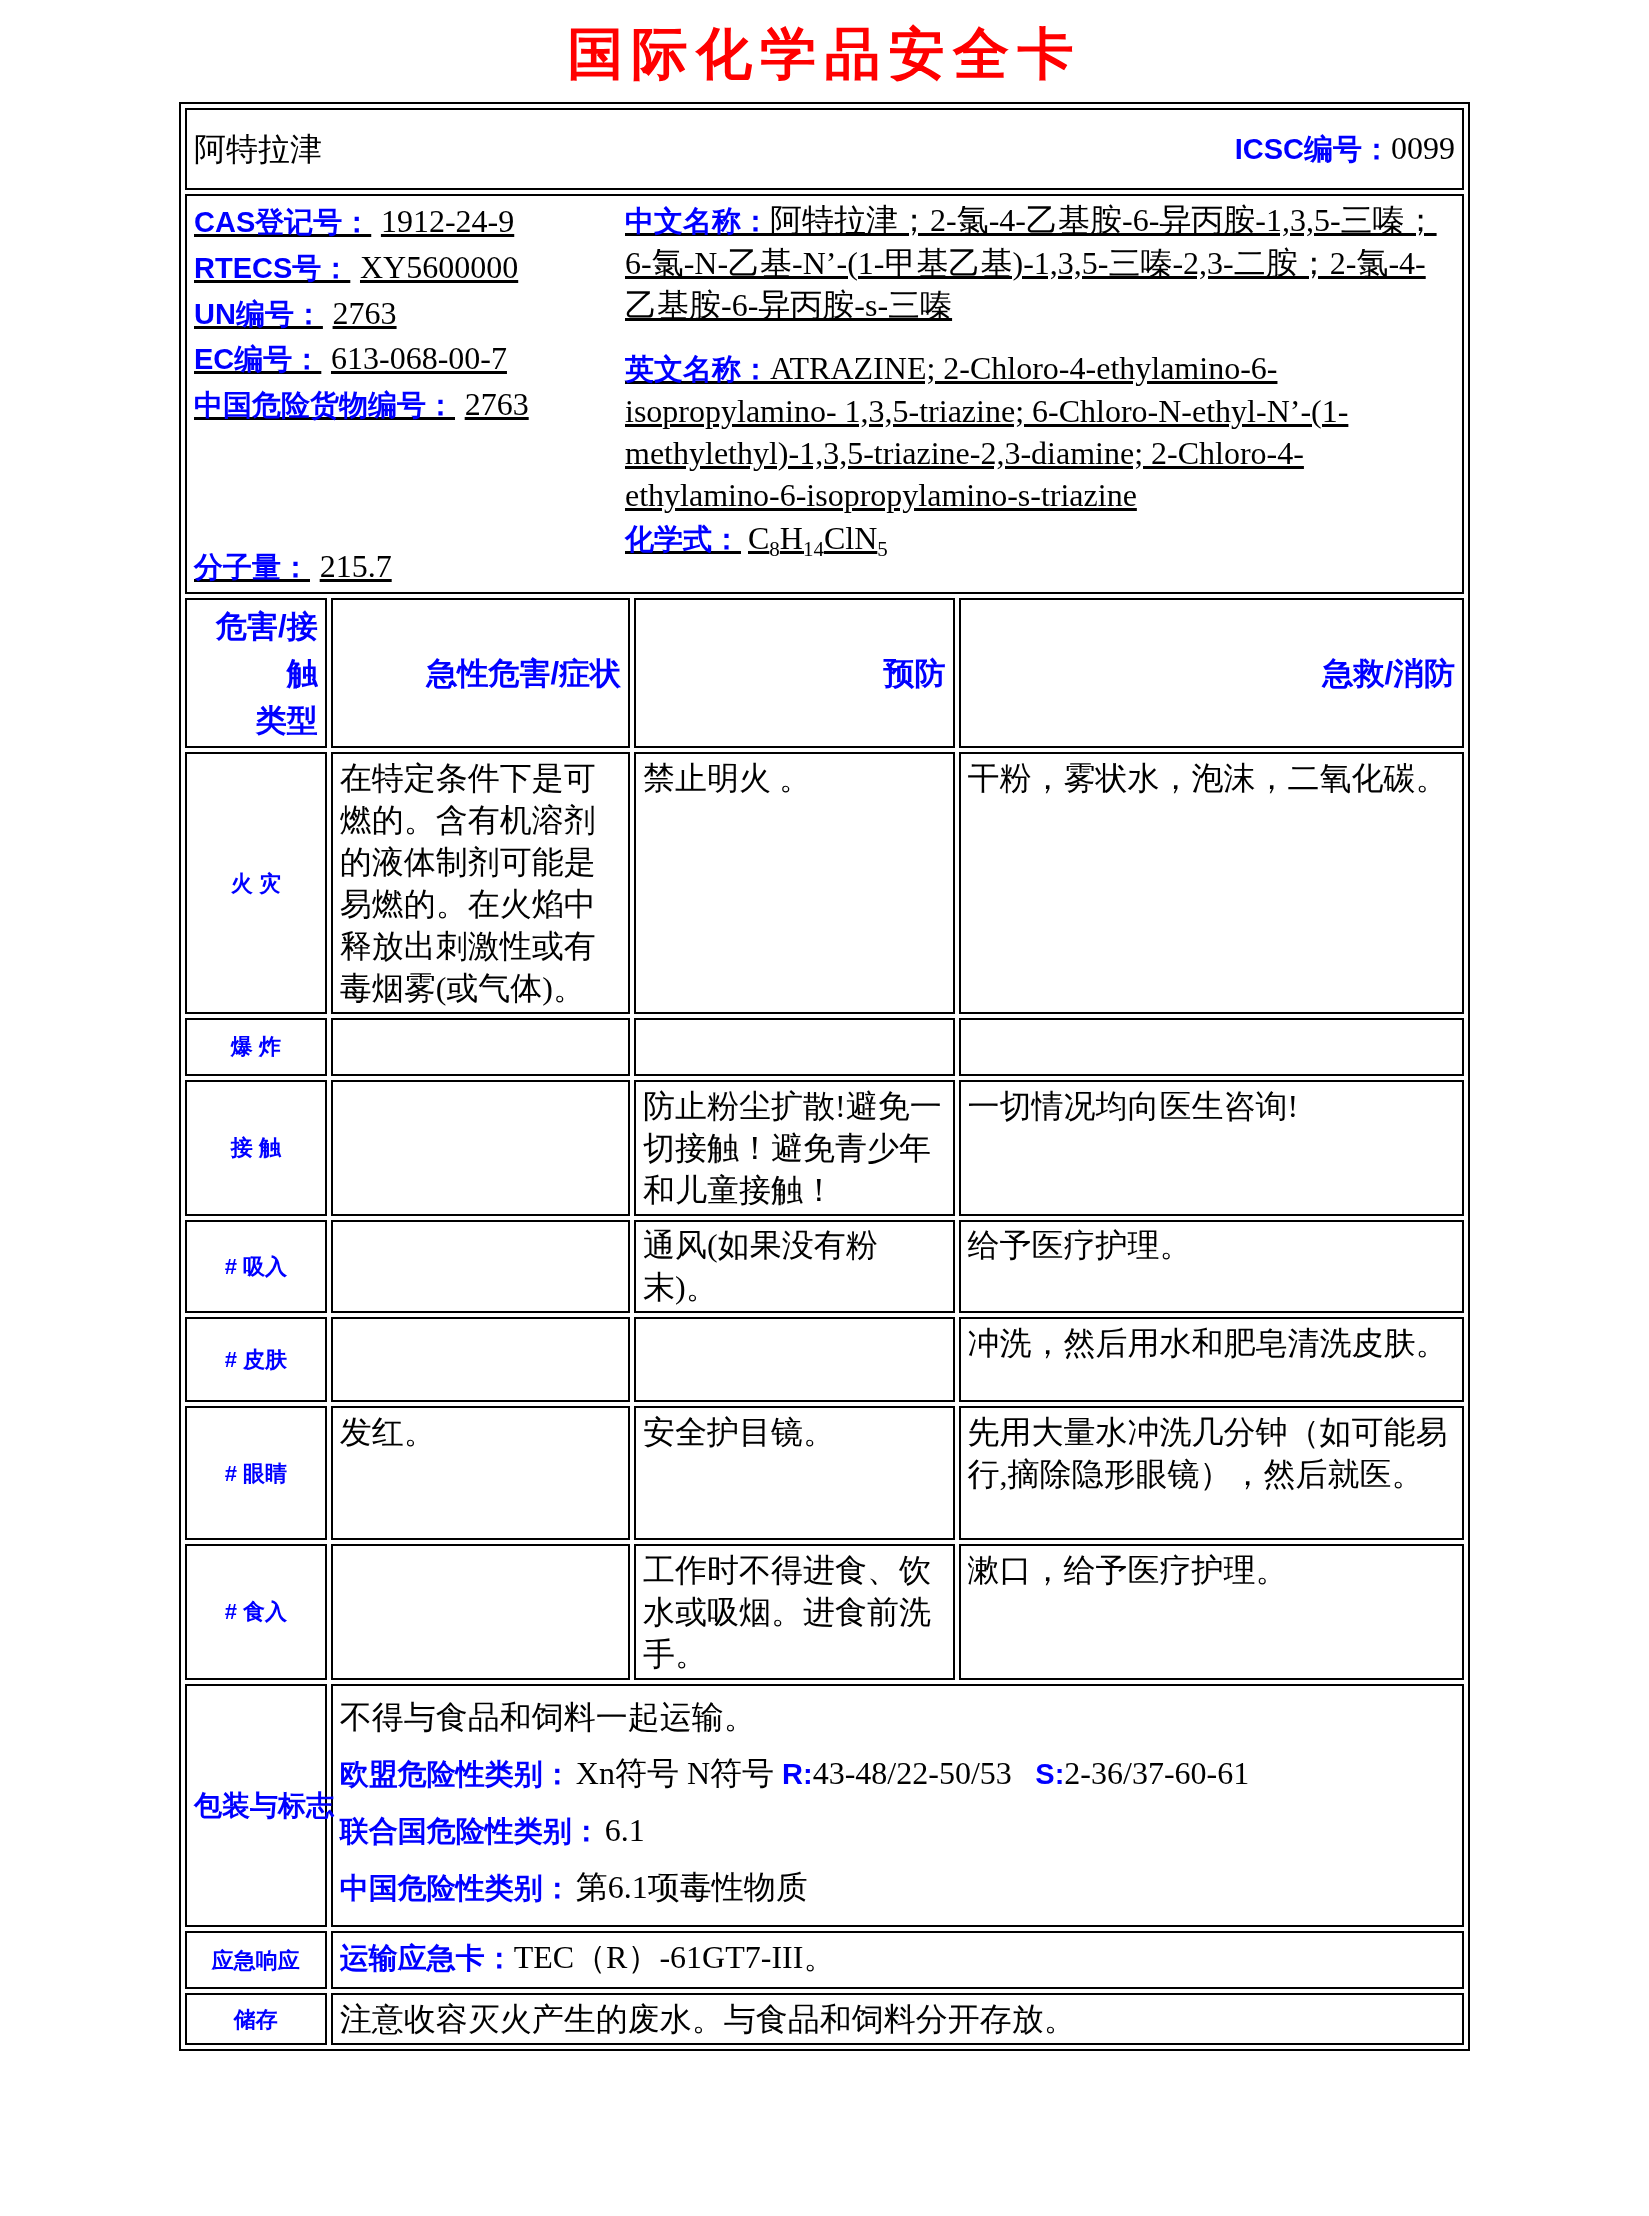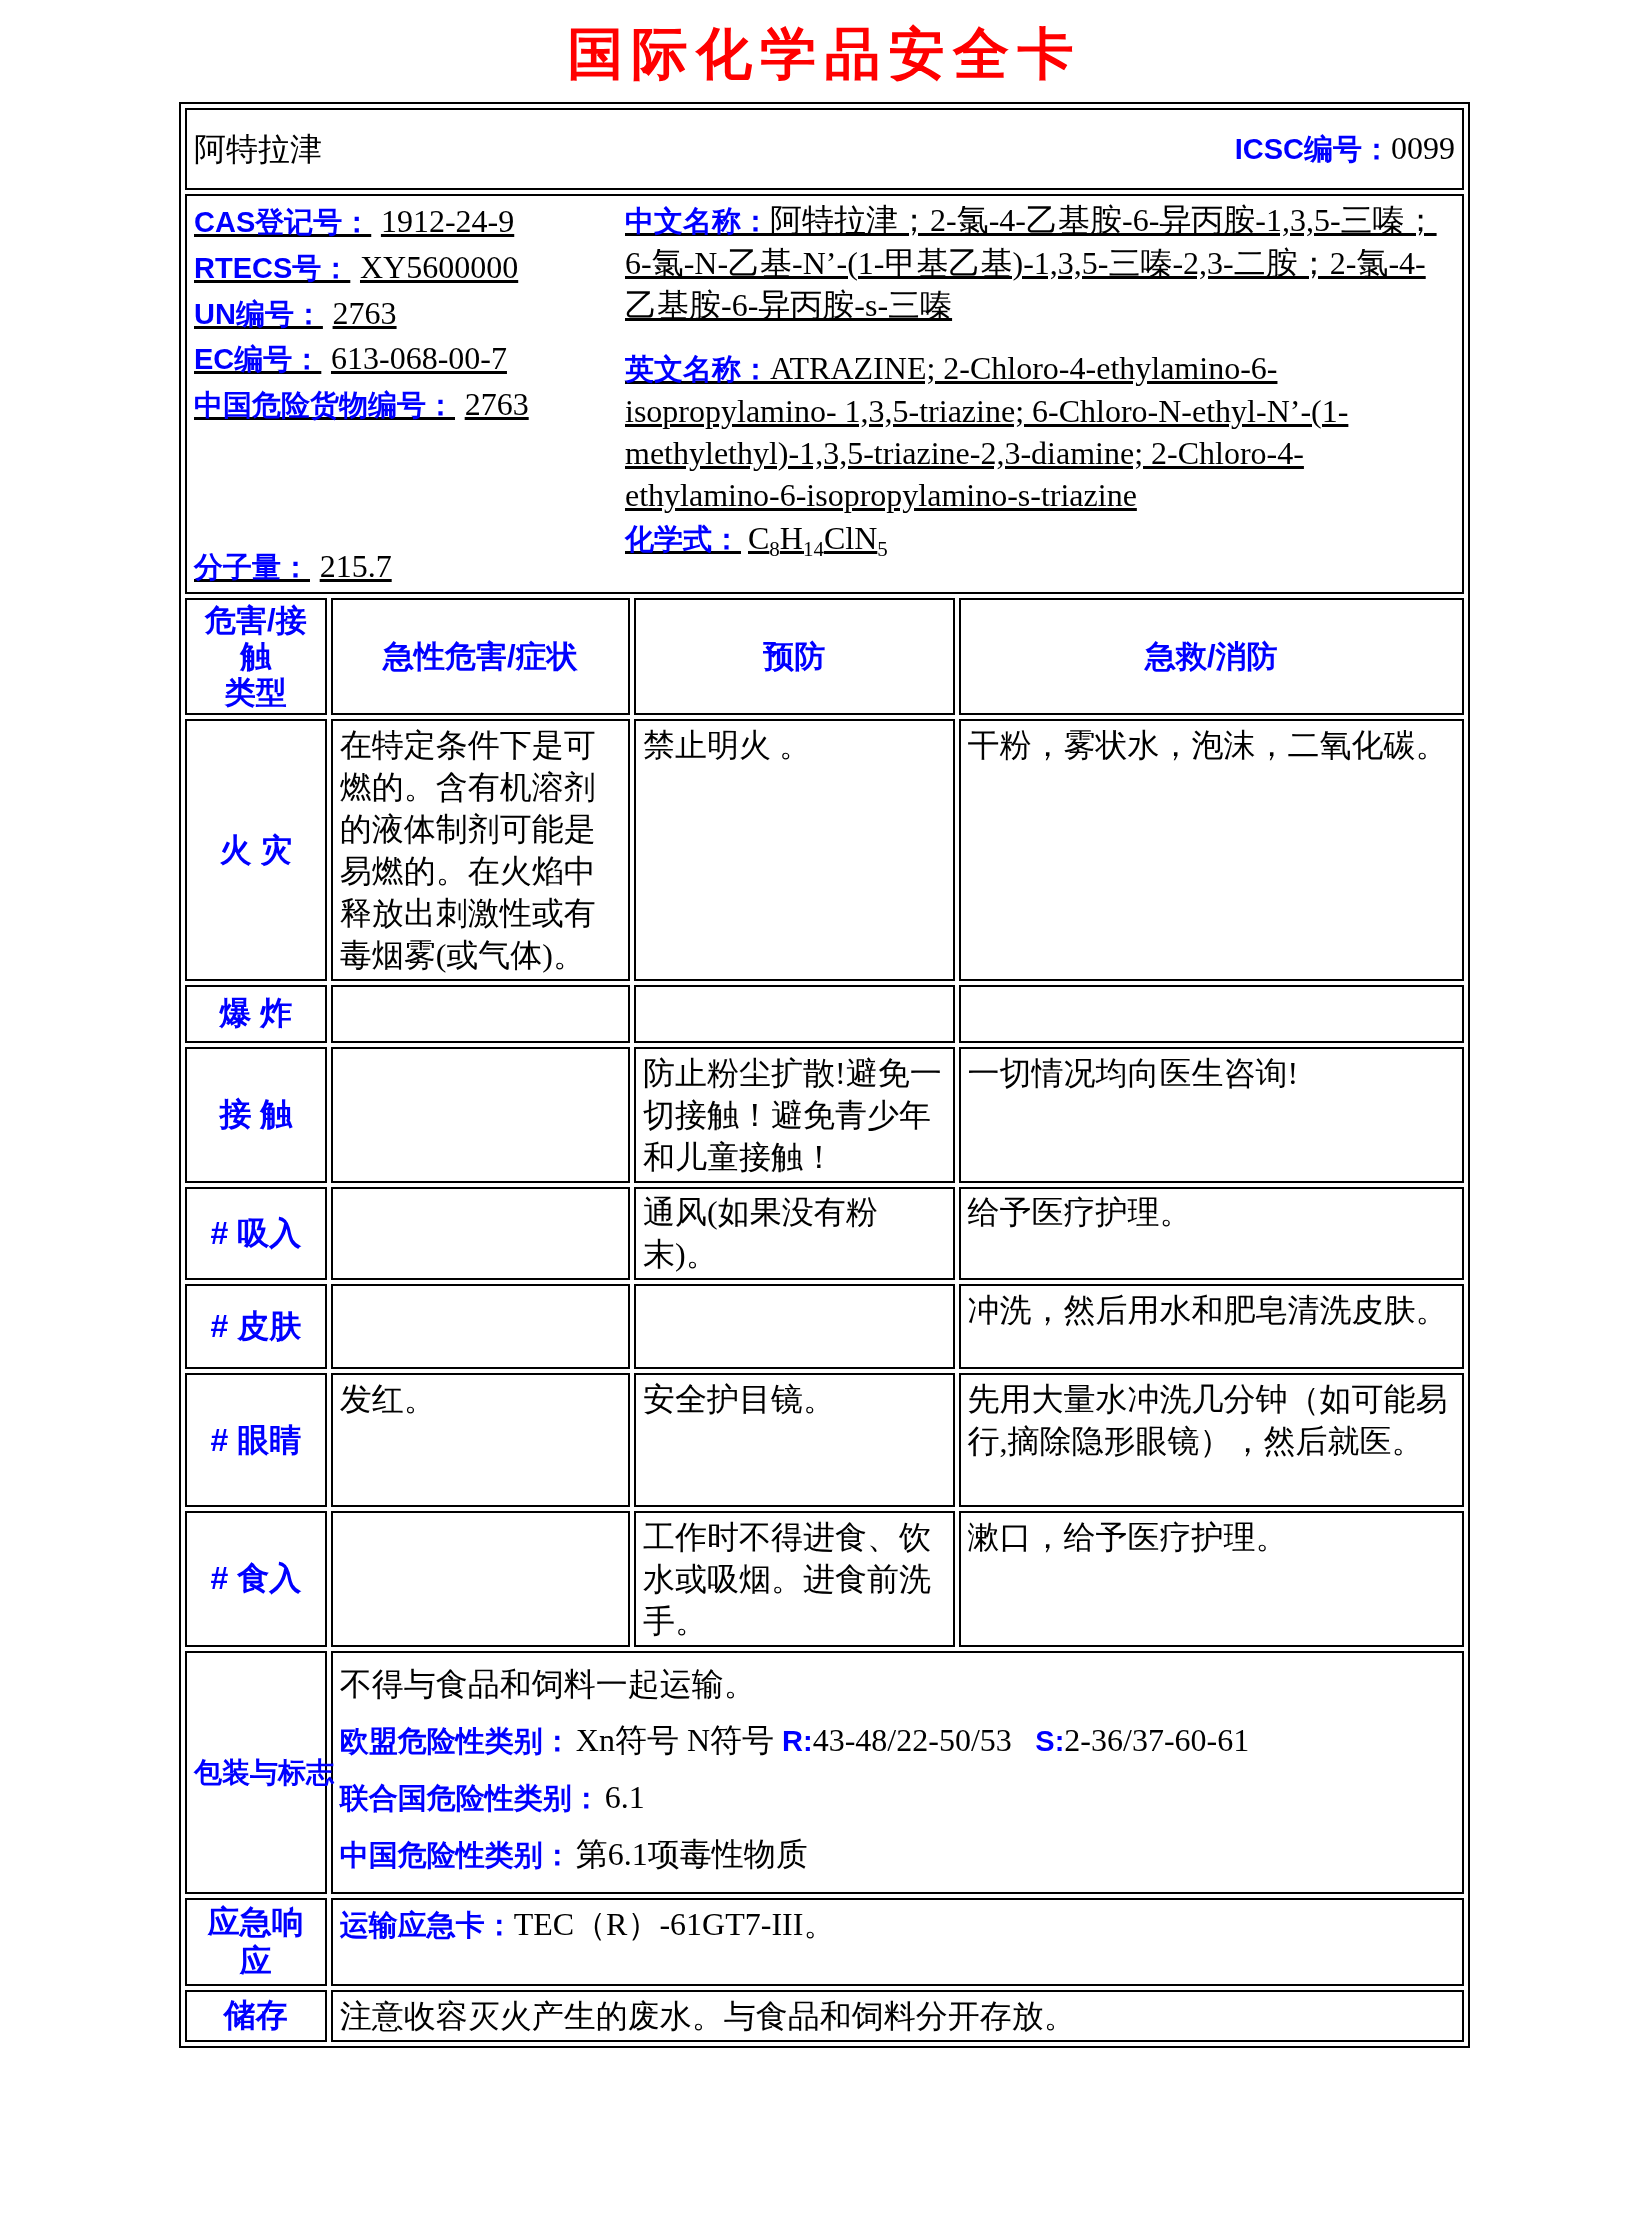--- a/index.html
+++ b/index.html
@@ -63,36 +63,36 @@
   .mw-line { margin-top: auto; }
   .names-col { flex: 1 1 auto; }
   .name-para { margin: 0; }
   .name-para.en { margin-top: 21px; }
   .formula-line { margin-top: 1.4px; }
   .formula { margin-left: 7px; }
   .formula sub { font-size: 21px; }
   
   .r-head td { height: 78px; }
   .th {
-    text-align: center;
+    text-align: right;
     vertical-align: middle;
     white-space: pre-line;
     color: #0000FF;
     font-family: "Liberation Sans", "DejaVu Sans", sans-serif;
     font-weight: bold;
     font-size: 31px;
-    line-height: 36px;
+    line-height: 47px;
   }
   .type-cell {
     text-align: center;
     vertical-align: middle;
     color: #0000FF;
     font-family: "Liberation Sans", "DejaVu Sans", sans-serif;
     font-weight: bold;
-    font-size: 32px;
+    font-size: 22px;
     line-height: 39px;
   }
   .type-cell.pk-label { font-size: 28px; white-space: nowrap; margin-top: 28px; }
   .r-fire td { height: 189px; }
   .r-explosion td { height: 58px; }
   .r-contact td { height: 125px; }
   .r-inhale td { height: 49px; }
   .r-skin td { height: 85px; }
   .r-eye td { height: 134px; }
   .r-ingest td { height: 85px; }

